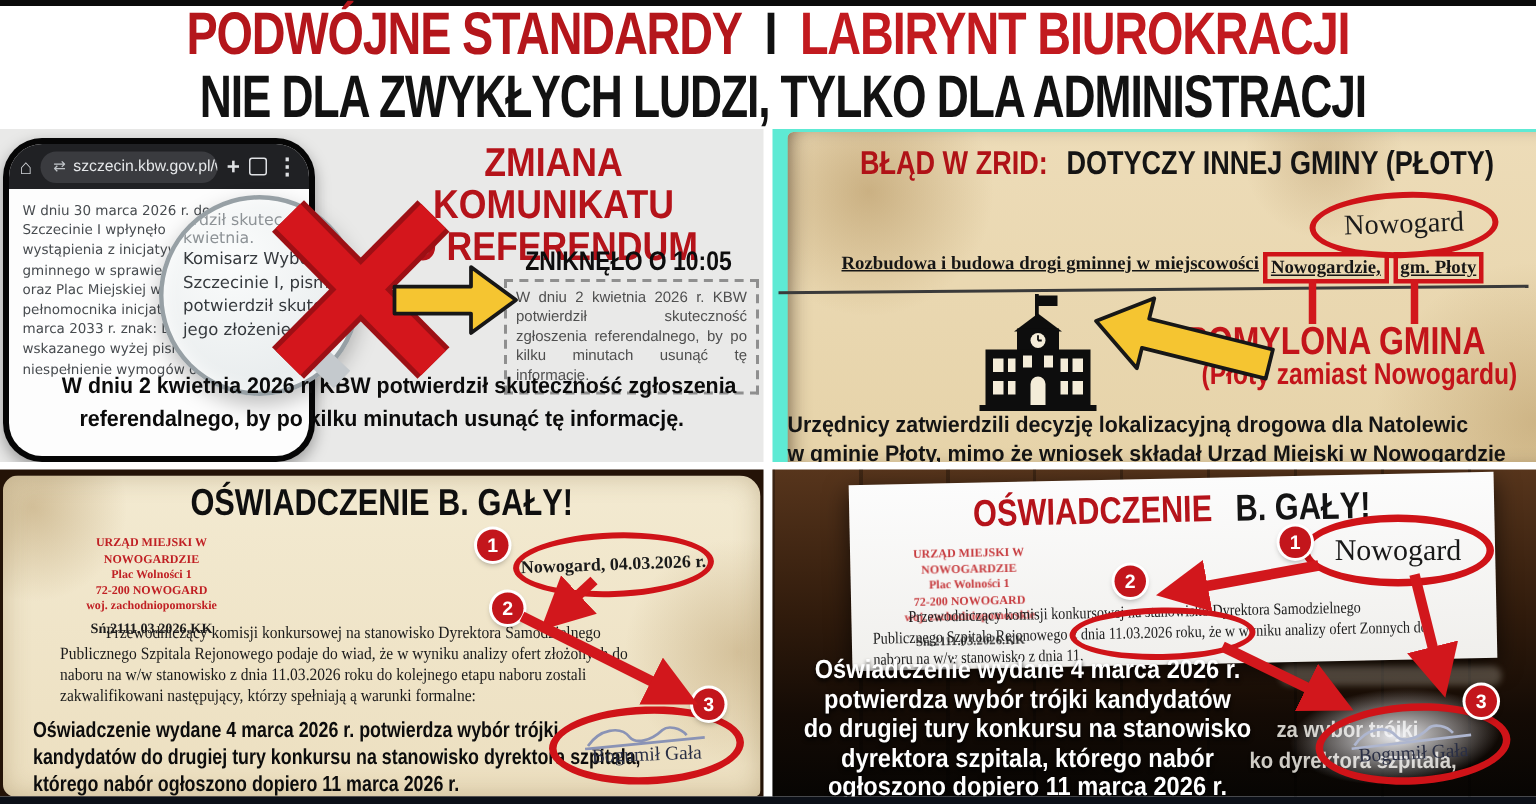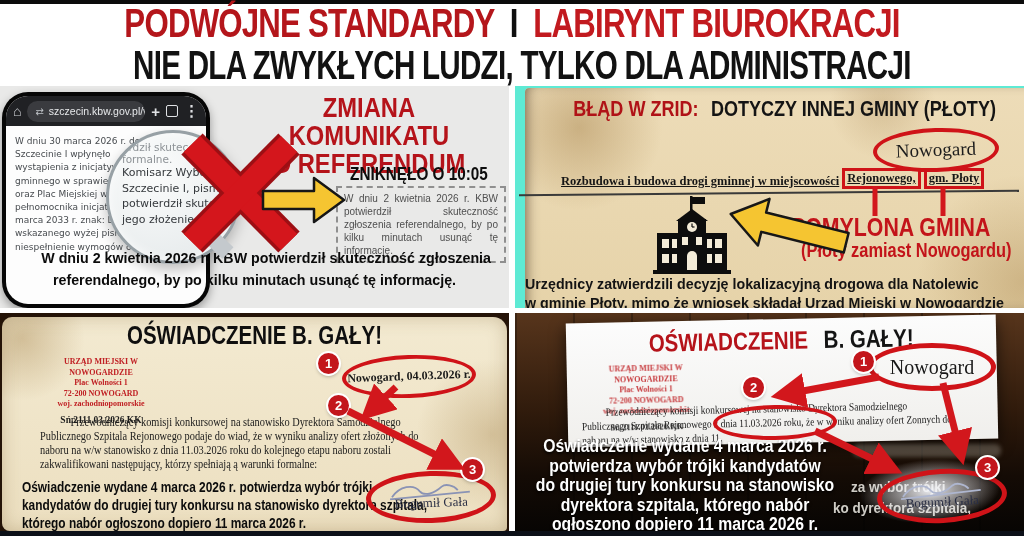--- a/index.html
+++ b/index.html
@@ -77,21 +77,21 @@
                 radial-gradient(circle at 66% 8%,rgba(140,100,45,.22),rgba(140,100,45,0) 13%),
                 linear-gradient(#eddcb8,#e6d3a9);
      border-radius:4px 0 0 0;box-shadow:inset 8px 0 14px -8px rgba(40,20,5,.7)}
   #tr-title{left:14px;top:10px;width:492px;text-align:center;font-weight:900;font-size:22px;
             white-space:nowrap;transform:scaleX(.82);transform-origin:50% 0}
   #tr-title .red{color:#b01217;margin-right:9px}
   #tr-title .blk{color:#141414}
   .roval{border:4px solid #cf1318;border-radius:50%;display:flex;align-items:center;justify-content:center}
   #tr-oval{left:358px;top:42px;width:118px;height:36px;transform:rotate(-2deg);
            font-family:"Liberation Serif",serif;font-size:19px;color:#1c1c1c}
-  #tr-docline{left:46px;top:82px;display:flex;align-items:flex-end;font-family:"Liberation Serif",serif;
+  #tr-docline{left:46px;top:82px;display:flex;align-items:flex-start;font-family:"Liberation Serif",serif;
               font-weight:bold;font-size:12.5px;color:#161616;white-space:nowrap}
   #tr-docline .u{text-decoration:underline}
   .rbox{border:3px solid #cf1318;padding:0 2px;margin-left:3px;text-decoration:underline}
   #tr-rule{left:4px;top:106px;width:500px;height:2px;background:#3a3a3a;transform:rotate(-.5deg)}
   #call1{left:276px;top:126px;font-size:26px;font-weight:900;color:#c3141a;white-space:nowrap;
          transform:scaleX(.82);transform-origin:0 0}
   #call2{left:286px;top:153px;font-size:20px;font-weight:800;color:#c3141a;white-space:nowrap;
          transform:scaleX(.82);transform-origin:0 0}
   .trcap{left:10px;width:498px;font-weight:800;font-size:15px;line-height:19px;color:#141414;
          white-space:nowrap;transform:scaleX(.95);transform-origin:0 0}
@@ -199,21 +199,21 @@
     </div>
 
     <div class="p" id="tl-title">
       <div>ZMIANA KOMUNIKATU</div>
       <div>O REFERENDUM</div>
     </div>
 
     <div class="p" id="lens">
       <div class="lt">
         <div class="lp">erdził skutec</div>
-        <div class="lp">formalne.</div>
+        <div class="lp">kwietnia.</div>
         <div class="lm">Komisarz Wyborczy</div>
         <div class="lm">Szczecinie I, pismem</div>
         <div class="lm">potwierdził skutecz</div>
         <div class="lm">jego złożenie.</div>
       </div>
     </div>
 
     <div class="p" id="gone-title">ZNIKNĘŁO O 10:05</div>
     <div class="p" id="gone-box">W dniu 2 kwietnia 2026 r. KBW potwierdził skuteczność zgłoszenia referendalnego, by po kilku minutach usunąć tę informację.</div>
 
@@ -244,21 +244,21 @@
       <span class="red">BŁĄD W ZRID:</span>
       <span class="blk">DOTYCZY INNEJ GMINY (PŁOTY)</span>
     </div>
 
     <div class="p roval" id="tr-oval">
       <span>Nowogard</span>
     </div>
 
     <div class="p" id="tr-docline">
       <span class="u">Rozbudowa i budowa drogi gminnej w miejscowości</span>
-      <span class="rbox">Rejonowego,</span>
+      <span class="rbox">Nowogardzie,</span>
       <span class="rbox">gm. Płoty</span>
     </div>
 
     <div class="p" id="tr-rule"></div>
 
     <svg class="p" style="left:136px;top:110px" width="82" height="78" viewBox="0 0 82 78">
       <rect x="39" y="0" width="2.5" height="15" fill="#0d0d0d"></rect>
       <rect x="41" y="1" width="13" height="7" fill="#0d0d0d"></rect>
       <polygon points="25,25 41,13 57,25" fill="#0d0d0d"></polygon>
       <rect x="27" y="23" width="28" height="55" fill="#0d0d0d"></rect>

